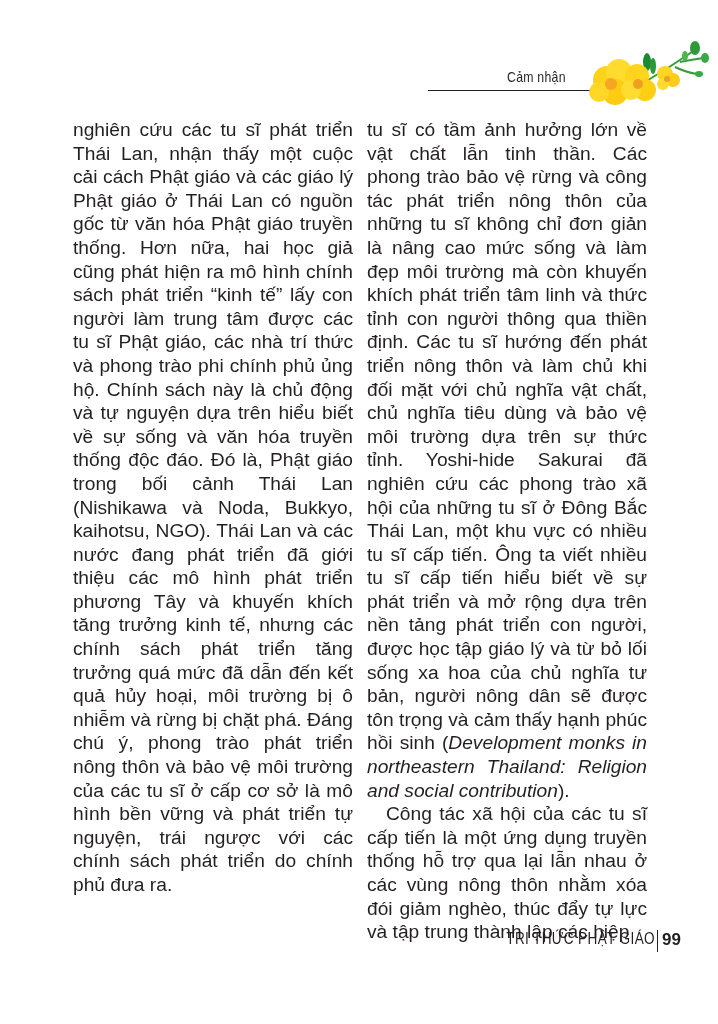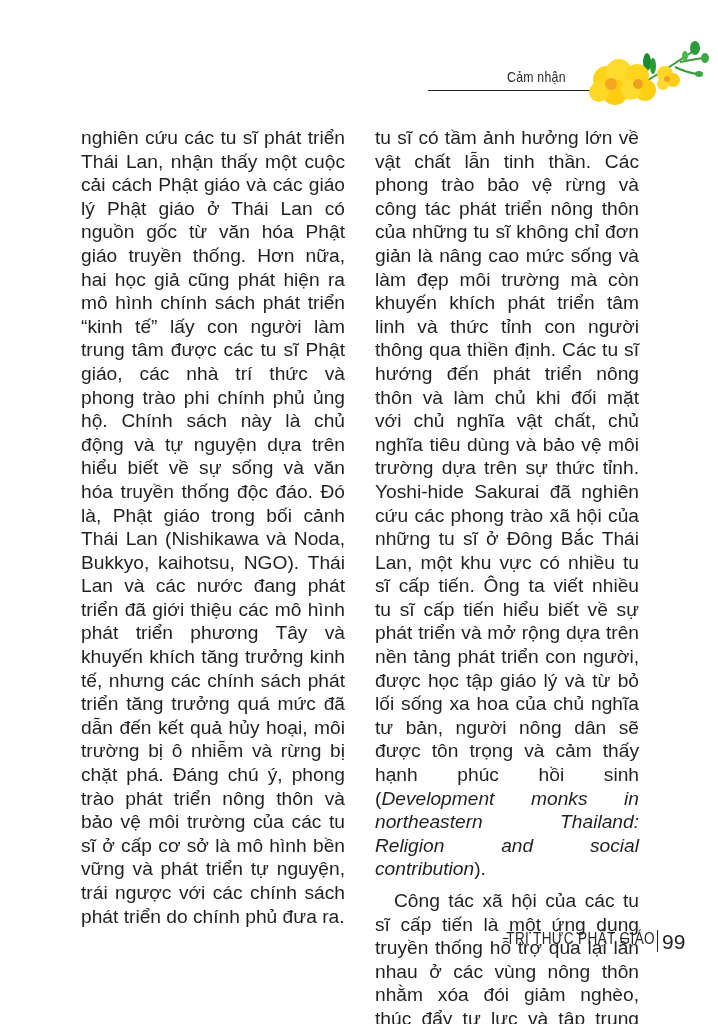--- a/index.html
+++ b/index.html
@@ -16,30 +16,30 @@
       color: #231f20;
     }
     .flower { position: absolute; left: 585px; top: 32px; width: 130px; height: 80px; }
     .col {
       position: absolute; top: 118px; width: 280px;
       font-size: 19.2px; line-height: 23.6px; text-align: justify;
       color: #231f20;
     }
     .col-left { left: 73px; }
     .col-right { left: 367px; }
-    .col p { margin: 8px; }
+    .col p { margin: 0; }
     .col p.indent { text-indent: 19px; }
     .col em { }
     .footer {
       position: absolute; left: 480px; top: 930px; font-size: 16px; color: #231f20;
       display: flex; align-items: flex-start;
     }
     .footer .title { transform: scaleX(0.85); transform-origin: right center; letter-spacing: 0.4px; }
     .footer .sep { width: 1px; height: 22px; background: #231f20; margin: 0 4px 0 2px; }
-    .footer .page { font-weight: normal; font-size: 21px; }
+    .footer .page { font-weight: bold; font-size: 17px; }
   </style>
 </head>
 <body>
 
 <div class="header-rule"></div>
 <div class="section-label">Cảm nhận</div>
 
 <svg class="flower" viewBox="0 0 130 80">
   <g>
     <path d="M60 50 Q85 35 110 18" stroke="#3a9a3a" stroke-width="2" fill="none"></path>

